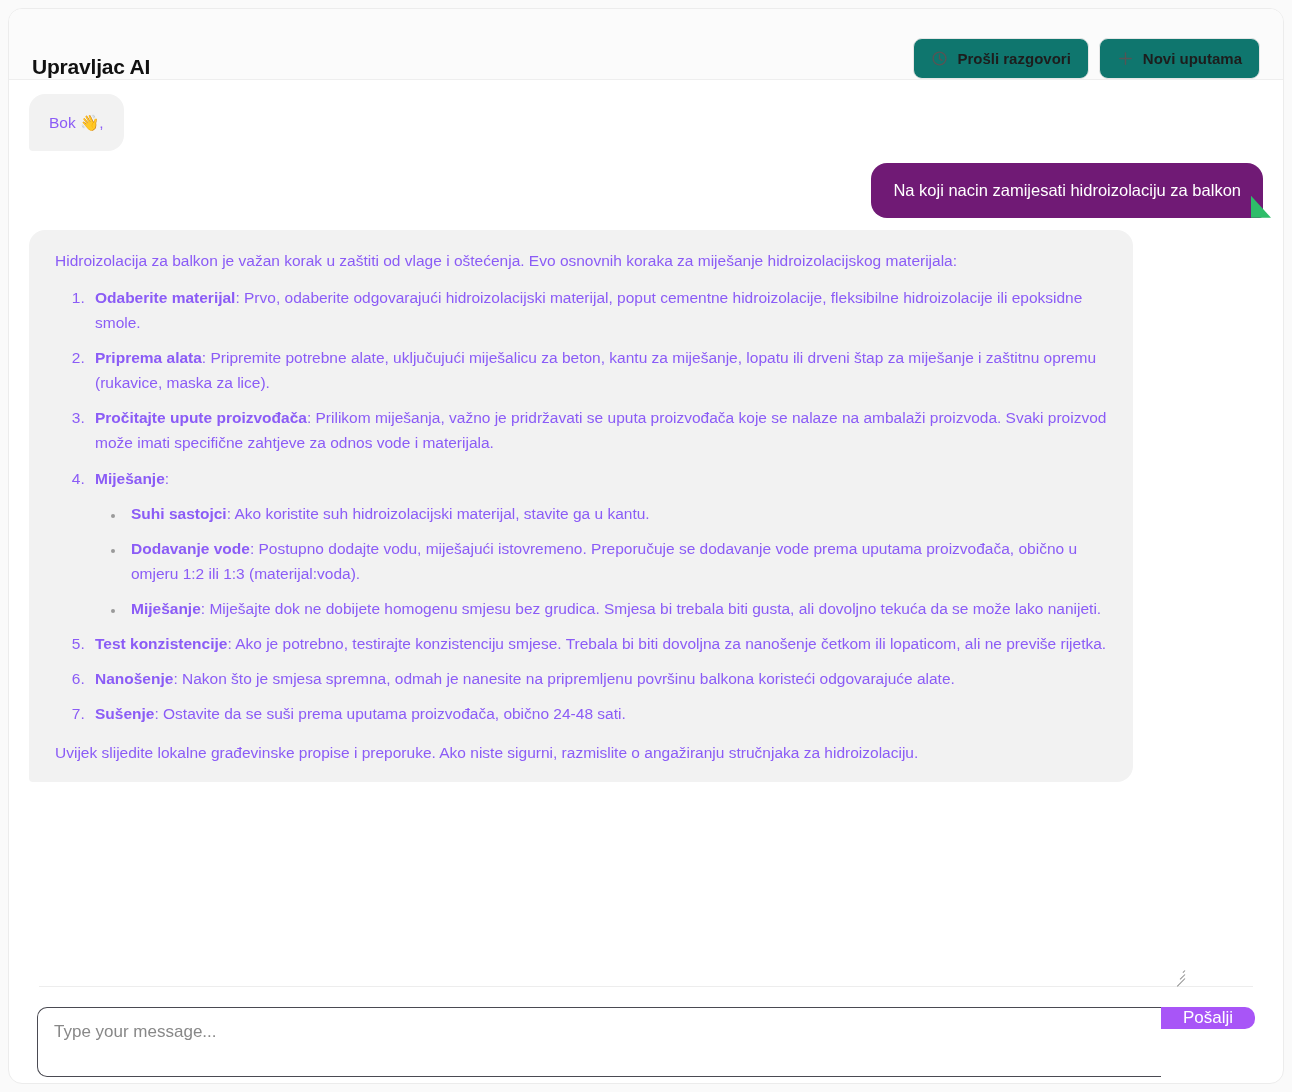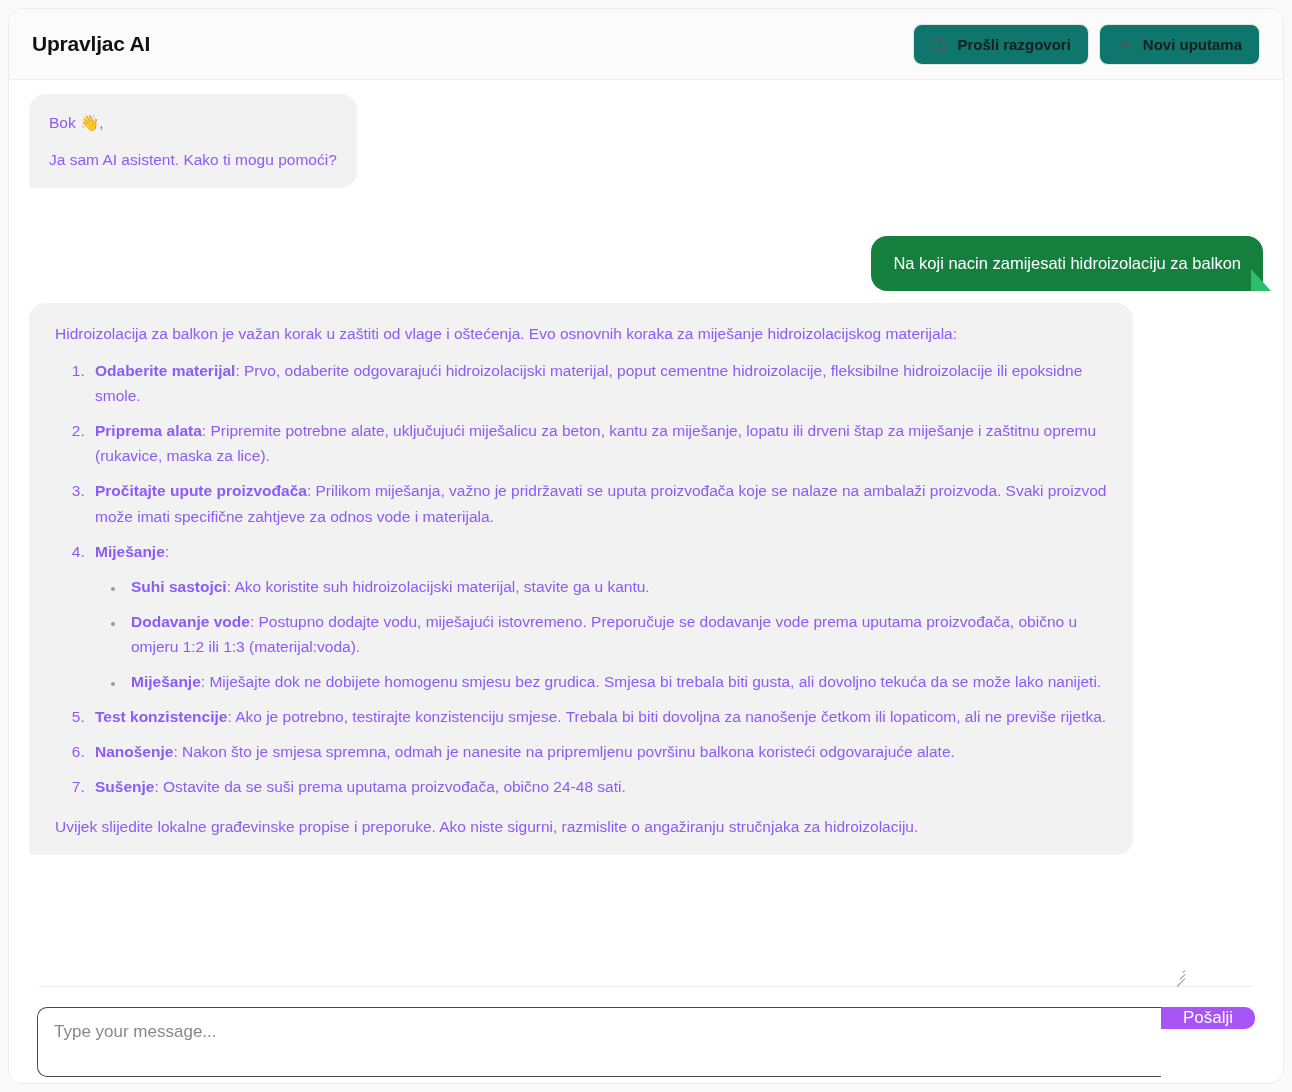--- a/index.html
+++ b/index.html
@@ -22,21 +22,21 @@
     overflow: hidden;
   }
 
   
   .header {
     height: 71px;
     flex: 0 0 71px;
     background: #fbfbfb;
     border-bottom: 1px solid #eeeeee;
     display: flex;
-    align-items: center;
+    align-items: flex-end;
     justify-content: space-between;
     padding: 0 23px 0 23px;
   }
   .app-title {
     font-size: 21px;
     font-weight: bold;
     color: #111111;
     letter-spacing: -0.2px;
   }
   .header-actions { display: flex; gap: 10px; align-items: center; }
@@ -87,26 +87,25 @@
     content: "";
     position: absolute;
     left: -9px; bottom: 0;
     width: 18px; height: 20px;
     background: #f2f2f2;
     border-bottom-right-radius: 16px 14px;
     clip-path: polygon(100% 0, 100% 100%, 0 100%);
     z-index: -1;
   }
   .bubble.user {
-    background: #15803d;
+    background: #701a75;
     color: #ffffff;
     border-bottom-right-radius: 4px;
     font-size: 16.5px;
     padding: 14px 22px;
-    margin-top: 36px;
   }
   .bubble.user::after {
     content: "";
     position: absolute;
     right: -8px; bottom: 0;
     width: 20px; height: 22px;
     background: #2ebd69;
     clip-path: polygon(0 0, 0 100%, 100% 100%);
   }
 
@@ -232,21 +231,20 @@
         <span>Novi uputama</span>
       </button>
     </div>
   </div>
 
   <div class="chat">
 
     <div class="row left">
       <div class="bubble bot greet">
         <p>Bok 👋,</p>
-        <p>Ja sam AI asistent. Kako ti mogu pomoći?</p>
       </div>
     </div>
 
     <div class="row right">
       <div class="bubble user">Na koji nacin zamijesati hidroizolaciju za balkon</div>
     </div>
 
     <div class="row left">
       <div class="bubble bot answer">
         <p class="lead">Hidroizolacija za balkon je važan korak u zaštiti od vlage i oštećenja. Evo osnovnih koraka za miješanje hidroizolacijskog materijala:</p>

